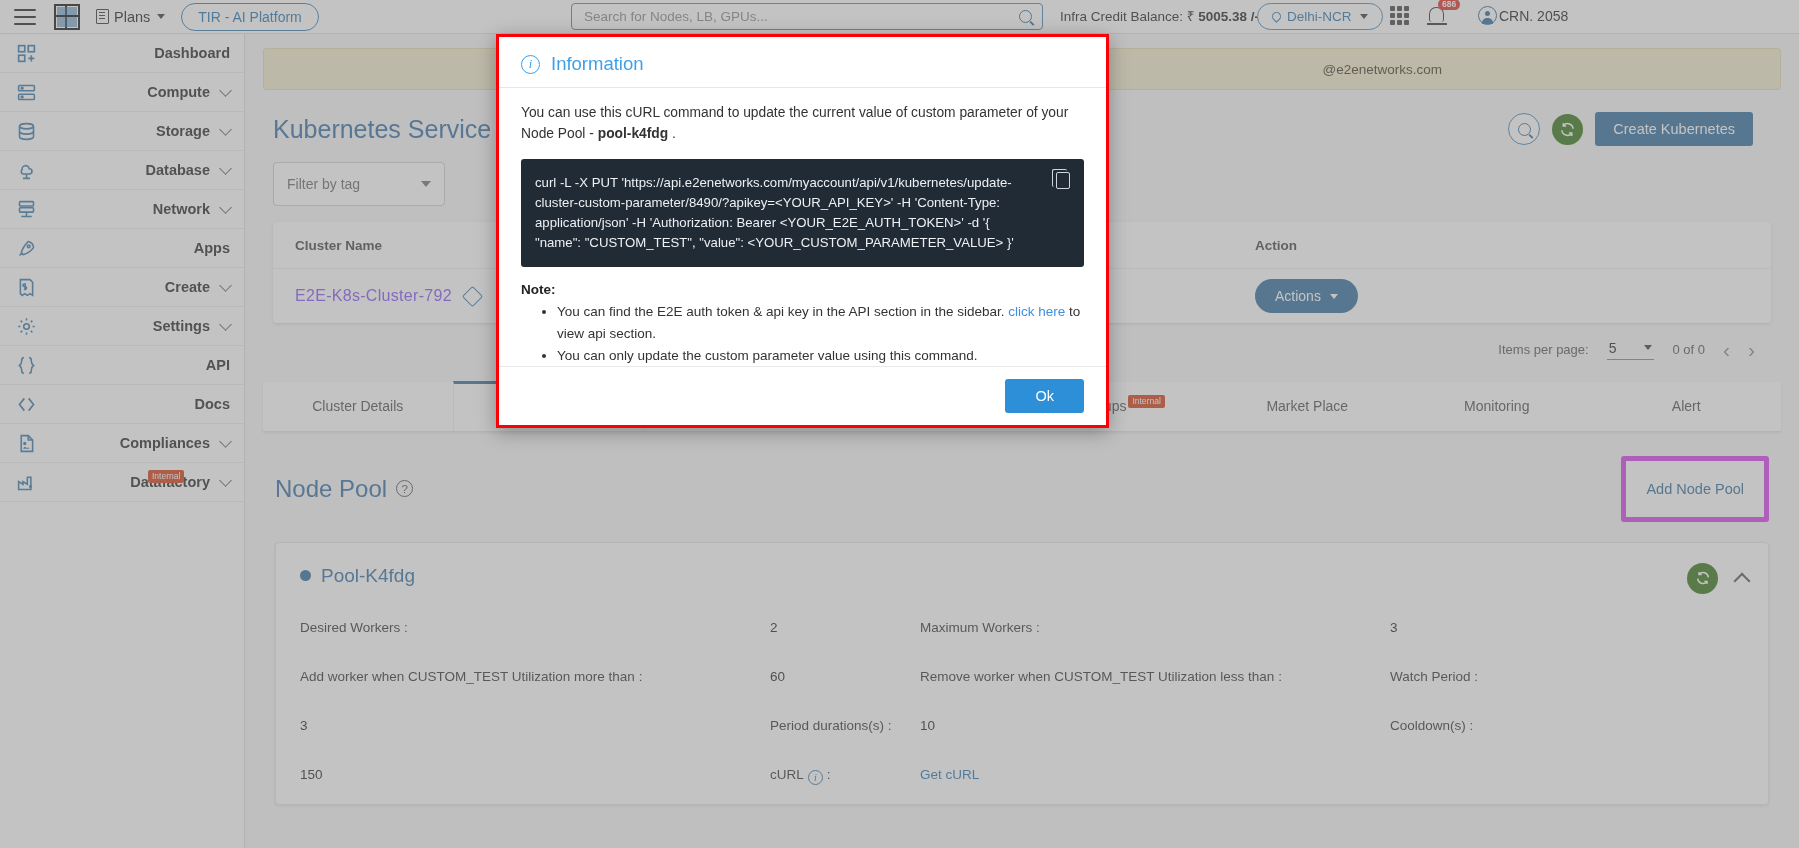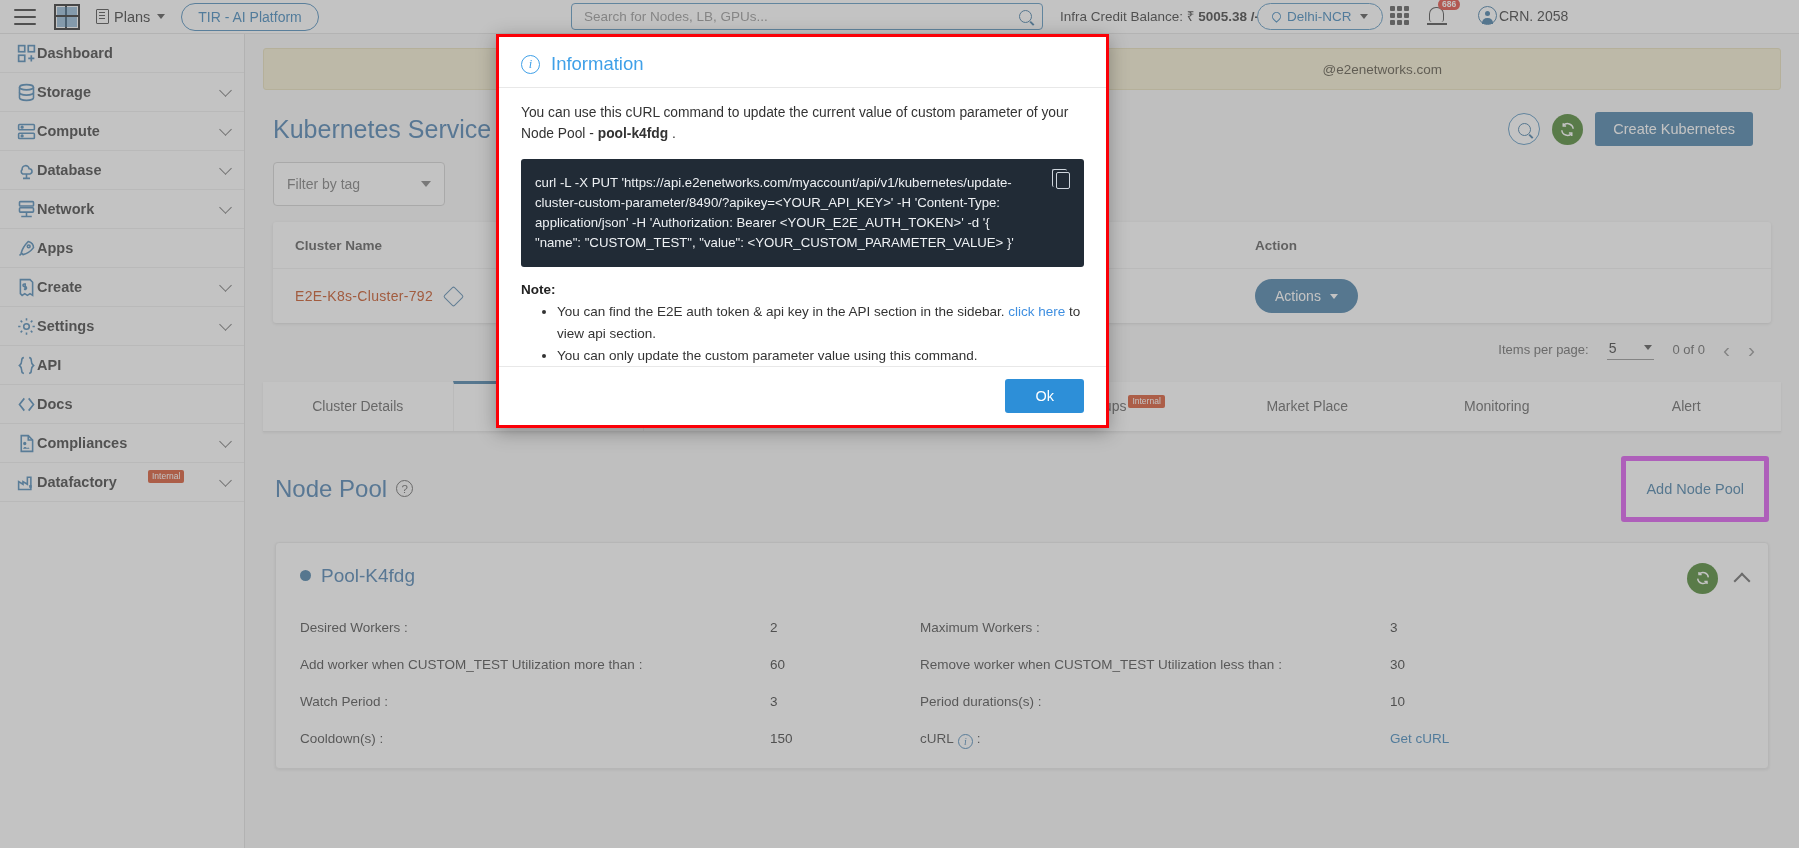--- a/index.html
+++ b/index.html
@@ -85,21 +85,21 @@
   .crn{font-size:14px;color:#2b2b2b;white-space:nowrap;}
 
   
   .sidebar {
     position:absolute; top:34px; left:0; width:245px; bottom:0;
     background:#fff; border-right:1px solid #e0e0e0;
     overflow:hidden; z-index:4;
   }
   .nav-item {
     height:39px; display:flex; align-items:center; padding:0 14px 0 16px;
-    border-bottom:1px solid #ececec; cursor:pointer; position:relative;
+    border-bottom:1px solid #ececec; cursor:pointer; gap:11px; position:relative;text-align:right;
   }
   .nav-item:first-child{border-top:none;}
   .nav-label{font-size:14.5px;color:#2f2f2f;font-weight:bold;flex:1;white-space:nowrap;}
   .nav-chev{width:9px;height:9px;border-right:1.7px solid #6a6a6a;border-bottom:1.7px solid #6a6a6a;transform:rotate(45deg);margin-top:-4px;flex-shrink:0;}
   .nav-ico{width:21px;height:21px;flex-shrink:0;display:block;}
   .int-badge{
     background:#d4451d;color:#fff;font-size:8.5px;padding:1px 4px;border-radius:2px;
     position:absolute; line-height:1.25; font-weight:normal;
   }
 
@@ -123,21 +123,21 @@
   .filter-row{padding:16px 28px 0 28px;}
   .filter-select{
     width:172px;height:44px;border:1px solid #cfcfcf;border-radius:4px;background:#fff;
     display:flex;align-items:center;padding:0 13px;font-size:14px;color:#707070;cursor:pointer;
   }
   .filter-select .caret-dn{margin-left:auto;border-top-color:#777;border-left-width:5.5px;border-right-width:5.5px;border-top-width:6.5px;}
   .table-card{margin:16px 28px 0 28px;background:#fff;border-radius:3px;box-shadow:0 1px 3px rgba(0,0,0,.13);}
   .t-head{display:flex;align-items:center;height:47px;border-bottom:1px solid #eee;padding:0 22px;}
   .t-head span{font-size:13.5px;color:#4b4b4b;font-weight:bold;}
   .t-row{display:flex;align-items:center;height:54px;padding:0 22px;}
-  .t-row .cname{font-size:14px;color:#c2410c;letter-spacing:.3px;}
+  .t-row .cname{font-size:16px;color:#8b5cf6;letter-spacing:.3px;}
   .tag-ico{width:15px;height:15px;border:1.5px solid #4b7fa8;transform:rotate(45deg);border-radius:2px;margin-left:13px;cursor:pointer;}
   .btn-actions{background:#36739f;color:#fff;border:none;padding:9px 20px;border-radius:18px;font-size:14px;cursor:pointer;display:flex;align-items:center;gap:7px;font-family:"Liberation Sans",sans-serif;}
   .btn-actions .caret-dn{border-top-color:#fff;}
   .pager{display:flex;align-items:center;justify-content:flex-end;gap:18px;padding:16px 44px 0 0;font-size:13px;color:#5b5b5b;}
   .ipp-select{display:flex;align-items:center;gap:26px;border-bottom:1px solid #8b8b8b;padding:0 2px 3px 2px;}
   .ipp-select b{font-weight:normal;color:#2b2b2b;font-size:14px;}
   .pg-arrow{font-size:21px;color:#8d8d8d;cursor:pointer;line-height:1;}
 
   
   .tabs{display:flex;background:#fff;margin:22px 18px 0 18px;border-bottom:1px solid #e4e4e4;box-shadow:0 1px 2px rgba(0,0,0,.08);}
@@ -152,21 +152,21 @@
   .np-title{font-size:24px;color:#3a74a8;}
   .btn-outline{
     margin-left:auto;background:#fff;border:5px solid #d946ef;color:#36739f;
     padding:20px 20px;border-radius:3px;font-size:14.5px;cursor:pointer;font-family:"Liberation Sans",sans-serif;
   }
   .pool-card{margin:20px 30px 0 30px;background:#fff;border:1px solid #e8e8e8;border-radius:4px;box-shadow:0 1px 3px rgba(0,0,0,.09);padding:22px 24px 8px 24px;position:relative;}
   .pool-name{display:flex;align-items:center;gap:10px;font-size:19px;color:#3a74a8;}
   .dot{width:11px;height:11px;border-radius:50%;background:#36739f;display:block;}
   .pool-tools{position:absolute;right:20px;top:20px;display:flex;align-items:center;gap:18px;}
   .chev-up{width:12px;height:12px;border-left:2px solid #5d5d5d;border-top:2px solid #5d5d5d;transform:rotate(45deg);margin-top:5px;cursor:pointer;}
-  .kv-grid{display:grid;grid-template-columns:470px 150px 470px 1fr;row-gap:0;margin-top:22px;}
+  .kv-grid{display:grid;grid-template-columns:470px 150px 470px 1fr;row-gap:12px;margin-top:22px;}
   .kv-grid > div{padding:11px 0;font-size:13.5px;color:#3a3a3a;}
   .kv-grid .kv-val{color:#2b2b2b;}
   .kv-grid .kv-link{color:#2e7bb5;cursor:pointer;}
   .info-mini{
     width:15px;height:15px;border:1.4px solid #3a7cb0;border-radius:50%;
     display:inline-flex;align-items:center;justify-content:center;font-size:10px;color:#3a7cb0;
     margin:0 4px; vertical-align:-2px; font-style:italic; font-family:"Liberation Serif",serif;
   }
 
   
@@ -265,36 +265,36 @@
           <rect x="3" y="3" width="7" height="7"></rect>
           <rect x="14" y="3" width="7" height="7"></rect>
           <rect x="3" y="14" width="7" height="7"></rect>
           <path d="M17.5 14v7M14 17.5h7"></path>
         </svg>
       <span class="nav-label">Dashboard</span>
     </div>
 
     <div class="nav-item">
       <svg class="nav-ico" viewBox="0 0 24 24" fill="none" stroke="#3c7cae" stroke-width="1.8">
-          <ellipse cx="12" cy="6" rx="8" ry="3"></ellipse>
-          <path d="M4 6v12c0 1.6 3.6 3 8 3s8-1.4 8-3V6"></path>
-          <path d="M4 12c0 1.6 3.6 3 8 3s8-1.4 8-3"></path>
-        </svg>
-      <span class="nav-label">Storage</span>
-      <span class="nav-chev"></span>
-    </div>
-
-    <div class="nav-item">
-      <svg class="nav-ico" viewBox="0 0 24 24" fill="none" stroke="#3c7cae" stroke-width="1.8">
           <rect x="3" y="4" width="18" height="6" rx="1"></rect>
           <rect x="3" y="14" width="18" height="6" rx="1"></rect>
           <circle cx="7" cy="7" r="1" fill="#3c7cae"></circle>
           <circle cx="7" cy="17" r="1" fill="#3c7cae"></circle>
         </svg>
       <span class="nav-label">Compute</span>
+      <span class="nav-chev"></span>
+    </div>
+
+    <div class="nav-item">
+      <svg class="nav-ico" viewBox="0 0 24 24" fill="none" stroke="#3c7cae" stroke-width="1.8">
+          <ellipse cx="12" cy="6" rx="8" ry="3"></ellipse>
+          <path d="M4 6v12c0 1.6 3.6 3 8 3s8-1.4 8-3V6"></path>
+          <path d="M4 12c0 1.6 3.6 3 8 3s8-1.4 8-3"></path>
+        </svg>
+      <span class="nav-label">Storage</span>
       <span class="nav-chev"></span>
     </div>
 
     <div class="nav-item">
       <svg class="nav-ico" viewBox="0 0 24 24" fill="none" stroke="#3c7cae" stroke-width="1.8">
           <path d="M7 11a4 4 0 0 1 8-1 3 3 0 0 1 1 5.9H7.5A3 3 0 0 1 7 11z"></path>
           <path d="M12 16v5M8 21h8"></path>
         </svg>
       <span class="nav-label">Database</span>
       <span class="nav-chev"></span>
@@ -469,21 +469,20 @@
 
       <div class="kv-grid">
         <div>Desired Workers :</div>
         <div class="kv-val">2</div>
         <div>Maximum Workers :</div>
         <div class="kv-val">3</div>
 
         <div>Add worker when CUSTOM_TEST Utilization more than :</div>
         <div class="kv-val">60</div>
         <div>Remove worker when CUSTOM_TEST Utilization less than :</div>
-        <div class="kv-val">30</div>
 
         <div>Watch Period :</div>
         <div class="kv-val">3</div>
         <div>Period durations(s) :</div>
         <div class="kv-val">10</div>
 
         <div>Cooldown(s) :</div>
         <div class="kv-val">150</div>
         <div><span>cURL</span><span class="info-mini">i</span>:</div>
         <div class="kv-link">Get cURL</div>

